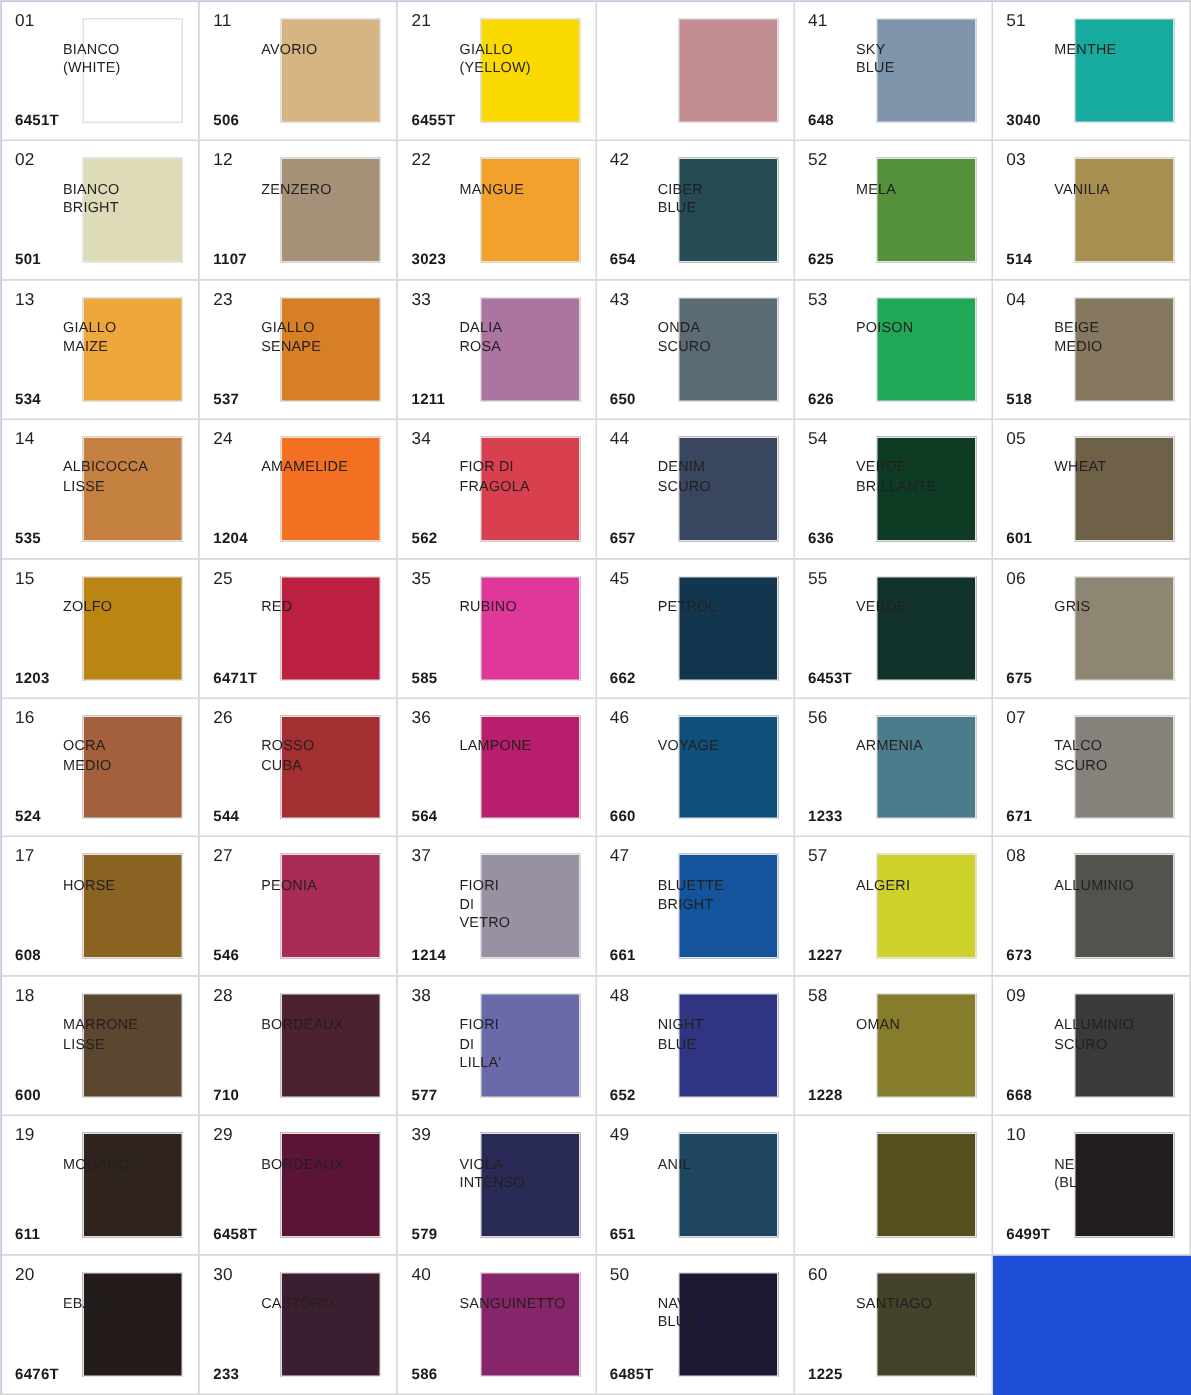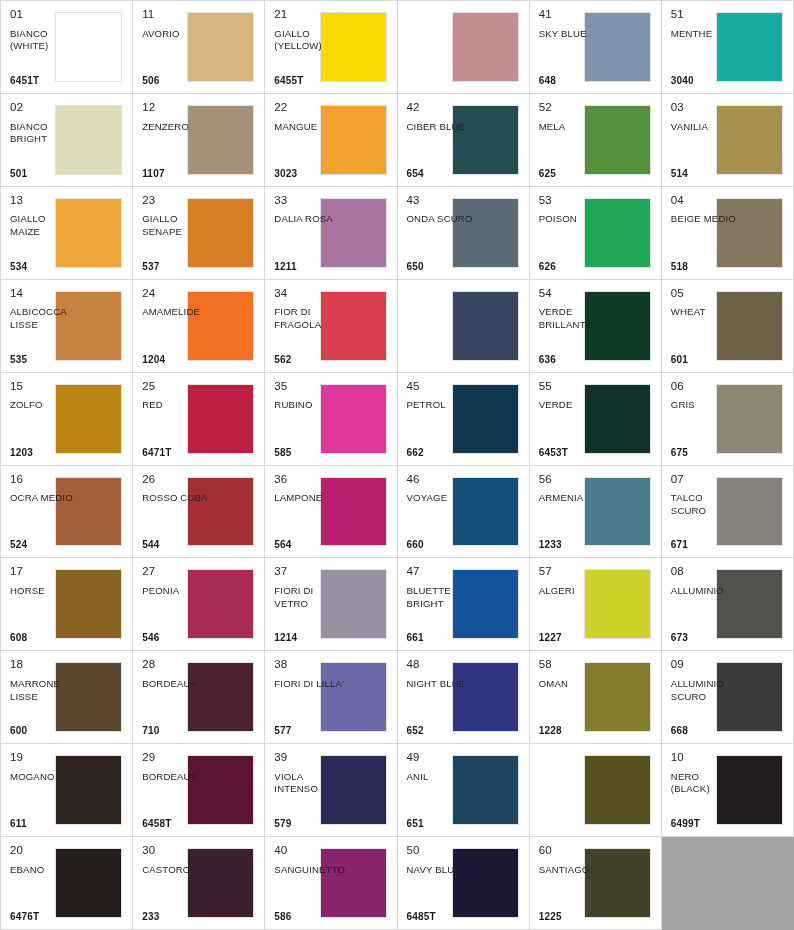--- a/index.html
+++ b/index.html
@@ -11,21 +11,21 @@
   }
   #chart{
     width:794px;
     height:930px;
     box-sizing:border-box;
     display:grid;
     grid-template-columns:repeat(6, 1fr);
     grid-template-rows:repeat(10, 1fr);
     border-top:1px solid #d8d8d8;
     border-left:1px solid #d8d8d8;
-    background:#a3a3a3;
+    background:#1d4ed8;
   }
   .cell{
     position:relative;
     box-sizing:border-box;
     border-right:1px solid #d8d8d8;
     border-bottom:1px solid #d8d8d8;
     padding:7px 8px 6px 9px;
     display:flex;
     flex-direction:column;
     overflow:hidden;
@@ -46,20 +46,21 @@
     letter-spacing:0.1px;
     margin-bottom:7px;
   }
   .name{
     font-size:9.6px;
     color:#231f20;
     line-height:1.32;
     letter-spacing:0.15px;
     white-space:pre-line;
     flex:1 1 auto;
+    margin-left:32px;
   }
   .code{
     font-size:10px;
     font-weight:bold;
     color:#1a1a1a;
     letter-spacing:0.2px;
     line-height:1;
     margin-top:auto;
     padding-bottom:1px;
   }
@@ -244,20 +245,25 @@
     <div class="cell">
       <div class="txt">
         <div class="num">34</div>
         <div class="name">FIOR DI
 FRAGOLA</div>
         <div class="code">562</div>
       </div>
       <div class="swatch bordered" style="background: rgb(216, 64, 79);"></div>
     </div>
     <div class="cell">
+      <div class="txt">
+        <div class="num">44</div>
+        <div class="name">DENIM SCURO</div>
+        <div class="code">657</div>
+      </div>
       <div class="swatch bordered" style="background: rgb(57, 70, 95);"></div>
     </div>
     <div class="cell">
       <div class="txt">
         <div class="num">54</div>
         <div class="name">VERDE
 BRILLANTE</div>
         <div class="code">636</div>
       </div>
       <div class="swatch bordered" style="background: rgb(13, 59, 36);"></div>

